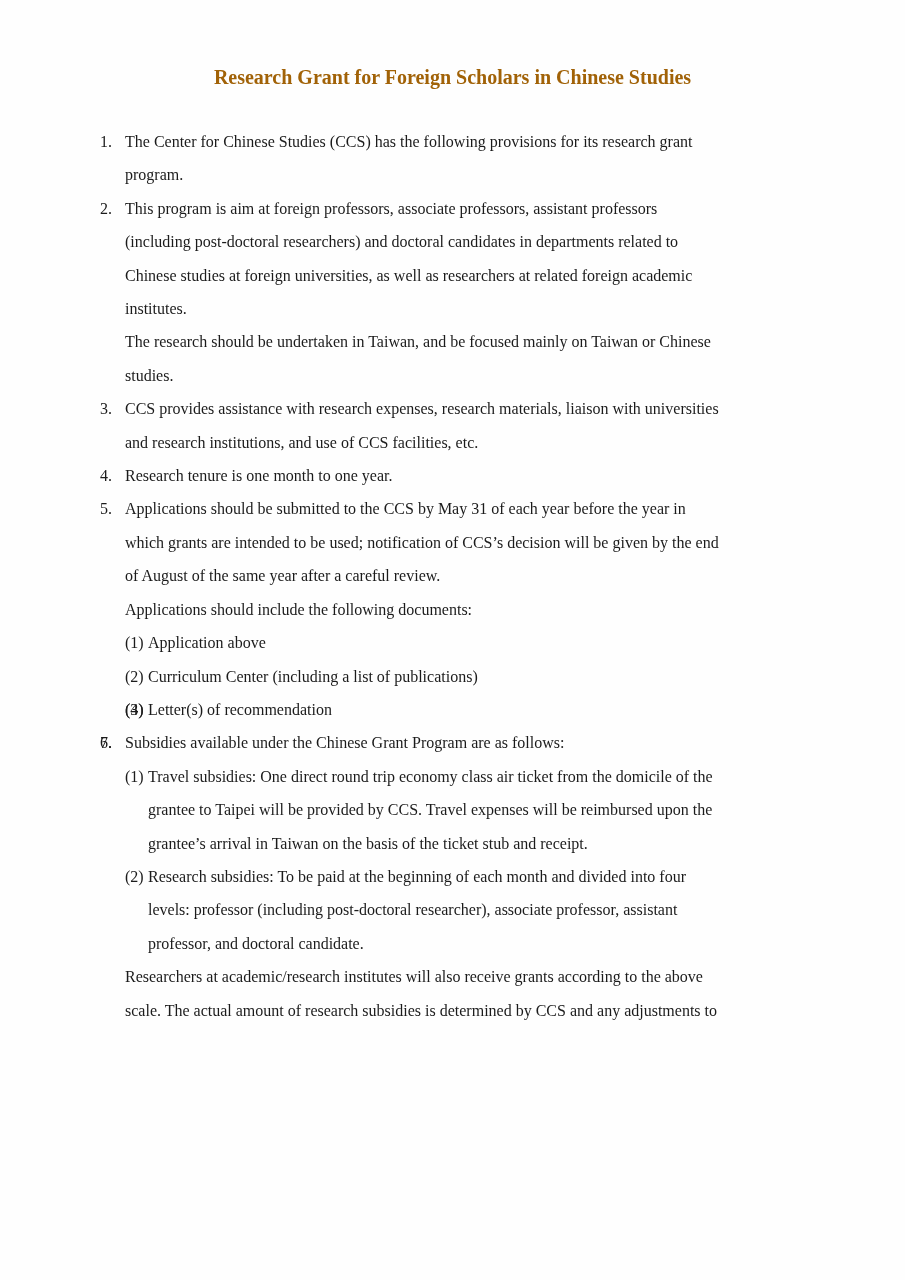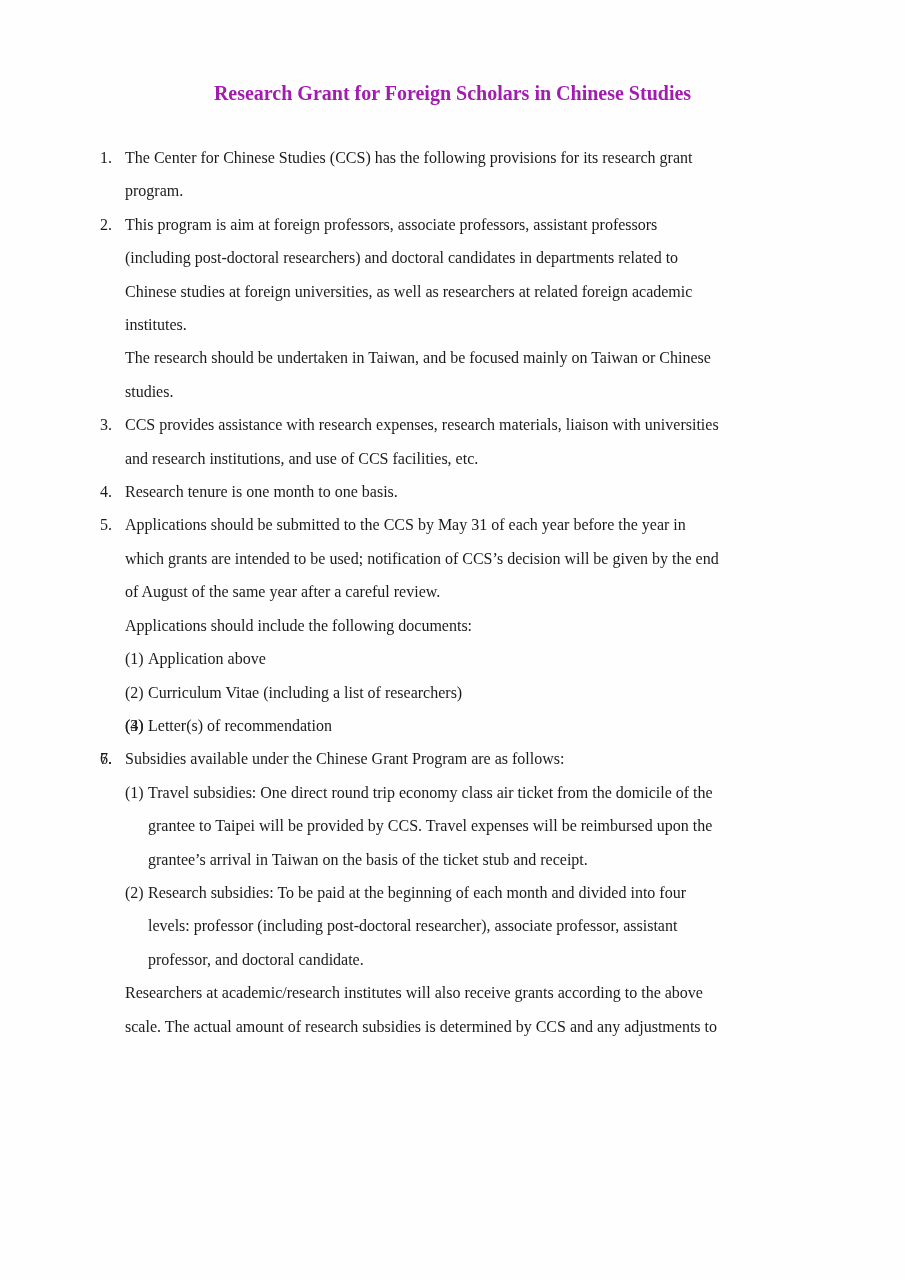--- a/index.html
+++ b/index.html
@@ -11,27 +11,27 @@
     position: relative;
     width: 905px;
     height: 1280px;
     margin: 0 auto;
     background: #fefefe;
     font-family: "Liberation Serif", "DejaVu Serif", serif;
     color: #1b1b1b;
     overflow: hidden;
   }
   .doc-title {
-    padding-top: 80px;
+    padding-top: 64px;
     margin: 0;
     text-align: center;
     font-size: 20px;
     font-weight: 700;
     line-height: 26px;
-    color: #a21caf;
+    color: #a16207;
   }
   .doc-body {
     margin-top: 35px;
     font-size: 16px;
     line-height: 33.4px;
   }
   .para {
     position: relative;
     padding-left: 125px;
     padding-right: 90px;
@@ -74,36 +74,36 @@
 The research should be undertaken in Taiwan, and be focused mainly on Taiwan or Chinese
 studies.</span>
       </div>
       <div class="para">
         <span class="marker">3.</span>
         <span class="text">CCS provides assistance with research expenses, research materials, liaison with universities
 and research institutions, and use of CCS facilities, etc.</span>
       </div>
       <div class="para">
         <span class="marker">4.</span>
-        <span class="text">Research tenure is one month to one basis.</span>
+        <span class="text">Research tenure is one month to one year.</span>
       </div>
       <div class="para">
         <span class="marker">5.</span>
         <span class="text">Applications should be submitted to the CCS by May 31 of each year before the year in
 which grants are intended to be used; notification of CCS’s decision will be given by the end
 of August of the same year after a careful review.
 Applications should include the following documents:</span>
       </div>
       <div class="para indent-1">
         <span class="marker">(1)</span>
         <span class="text">Application above</span>
       </div>
       <div class="para indent-1">
         <span class="marker">(2)</span>
-        <span class="text">Curriculum Vitae (including a list of researchers)</span>
+        <span class="text">Curriculum Center (including a list of publications)</span>
       </div>
       <div class="para indent-1">
         <span class="marker">(3)</span>
       </div>
       <div class="para indent-1">
         <span class="marker">(4)</span>
         <span class="text">Letter(s) of recommendation</span>
       </div>
       <div class="para">
         <span class="marker">6.</span>

